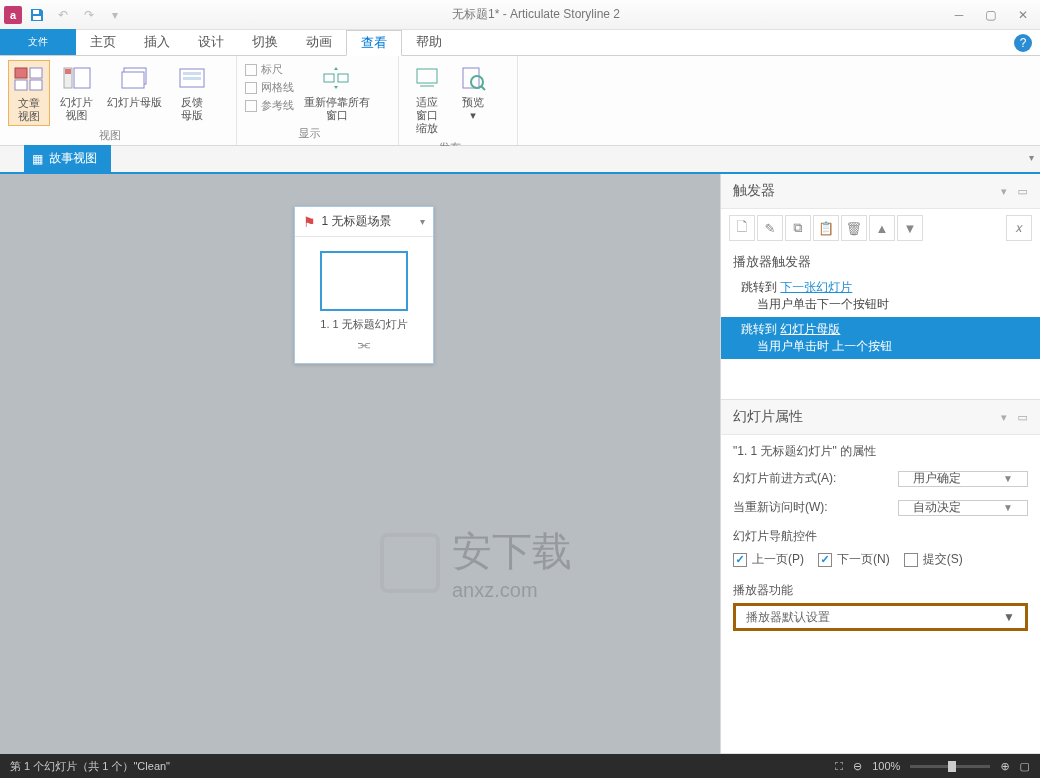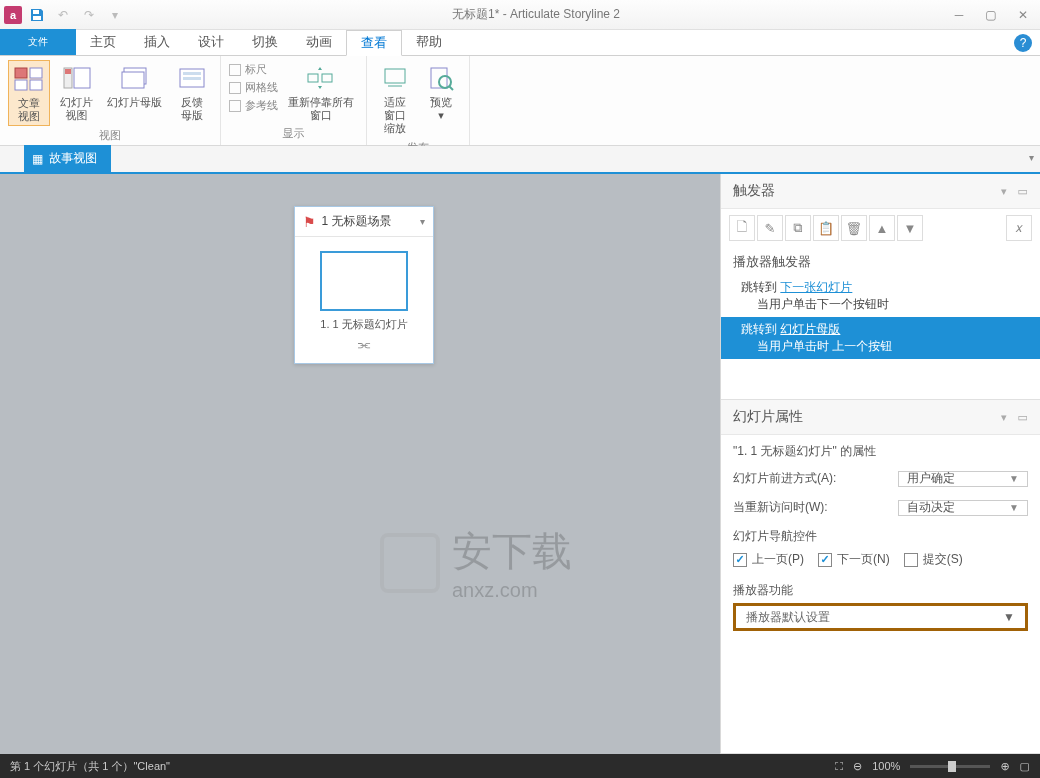--- a/index.html
+++ b/index.html
@@ -17,21 +17,21 @@
 
   
   .tabs { height: 26px; background:#fff; display:flex; align-items:flex-end; border-bottom:1px solid #d0d0d0; position:relative; }
   .file-tab { background:#1e90d6; color:#fff; padding:5px 28px; font-size:10px; height:26px; display:flex;align-items:center; cursor:pointer; }
   .tab { padding:4px 14px; color:#555; font-size:13px; cursor:pointer; height:26px; display:flex;align-items:center; }
   .tab.active { border:1px solid #d0d0d0; border-bottom:1px solid #fff; background:#fff; color:#0078d4; margin-bottom:-1px; }
   .help-icon { position:absolute; right:8px; top:4px; width:18px;height:18px; border-radius:50%; background:#2a8dd4; color:#fff; display:flex;align-items:center;justify-content:center; font-size:12px; cursor:pointer;}
 
   
   .ribbon { height: 90px; background:#fdfdfd; border-bottom:1px solid #d9d9d9; display:flex; }
-  .rgroup { border-right:1px solid #e5e5e5; padding:4px 8px 2px 8px; display:flex; flex-direction:column; align-items:center; }
+  .rgroup { border-right:1px solid #e5e5e5; padding:4px 24px 2px 8px; display:flex; flex-direction:column; align-items:center; }
   .rgroup-row { display:flex; gap:6px; flex:1; align-items:flex-start; }
   .rgroup-label { font-size:11px; color:#888; margin-top:auto; padding:2px 0; }
   .rbtn { display:flex; flex-direction:column; align-items:center; gap:2px; padding:2px 4px; cursor:pointer; min-width:40px; }
   .rbtn.sel { background:#fce8cc; border:1px solid #f0b35a;justify-content:flex-end; }
   .rbtn .ic { width:32px; height:32px; display:flex; align-items:center;justify-content:center; }
   .rbtn .lbl { font-size:11px; color:#555; text-align:center; line-height:1.2; }
   .chk-col { display:flex; flex-direction:column; gap:3px; padding-top:2px; }
   .chk-item { display:flex; align-items:center; gap:4px; font-size:11px; color:#888; }
   .chk-box { width:12px;height:12px; border:1px solid #bbb; }
 
@@ -67,21 +67,21 @@
 
   .trig-section-title { font-size:13px; color:#555; padding:6px 12px 4px 12px; }
   .trig-item { padding:4px 12px 4px 20px; font-size:12px; }
   .trig-item.sel { background:#1e90d6; color:#fff; }
   .trig-item .link { color:#1e90d6; text-decoration:underline; }
   .trig-item.sel .link { color:#fff; }
   .trig-item .sub { padding-left:16px; color:inherit; }
 
   .prop-row { display:flex; align-items:center; padding:6px 12px; gap:8px; }
   .prop-row label { flex:1; font-size:12px; color:#555; }
-  .prop-select { width:130px; height:16px; border:1px solid #ccc; background:#fff; padding:0 8px; display:flex;align-items:center; justify-content:space-between; cursor:pointer; font-size:12px; color:#555;}
+  .prop-select { width:130px; height:16px; border:1px solid #ccc; background:#fff; padding:0 14px; display:flex;align-items:center; justify-content:space-between; cursor:pointer; font-size:12px; color:#555;}
   .prop-select .ar { color:#888; font-size:10px; }
 
   .nav-title { padding:6px 12px 2px 12px; color:#555; font-size:12px; }
   .nav-row { display:flex; gap:14px; padding:4px 12px 8px 12px; }
   .nchk { display:flex; align-items:center; gap:5px; font-size:12px; color:#555; }
   .nchk .cb { width:14px;height:14px; border:1px solid #888; display:flex;align-items:center;justify-content:center; }
   .nchk .cb.on { background:#fff; color:#1e90d6; font-weight:bold; font-size:11px;}
   .func-lbl { padding:6px 12px 4px 12px; color:#555; }
   .func-sel { margin:0 12px 12px 12px; height:28px; border:3px solid #a16207; display:flex;align-items:center; padding:0 10px; justify-content:space-between; cursor:pointer; font-size:12px; color:#666;}
 

